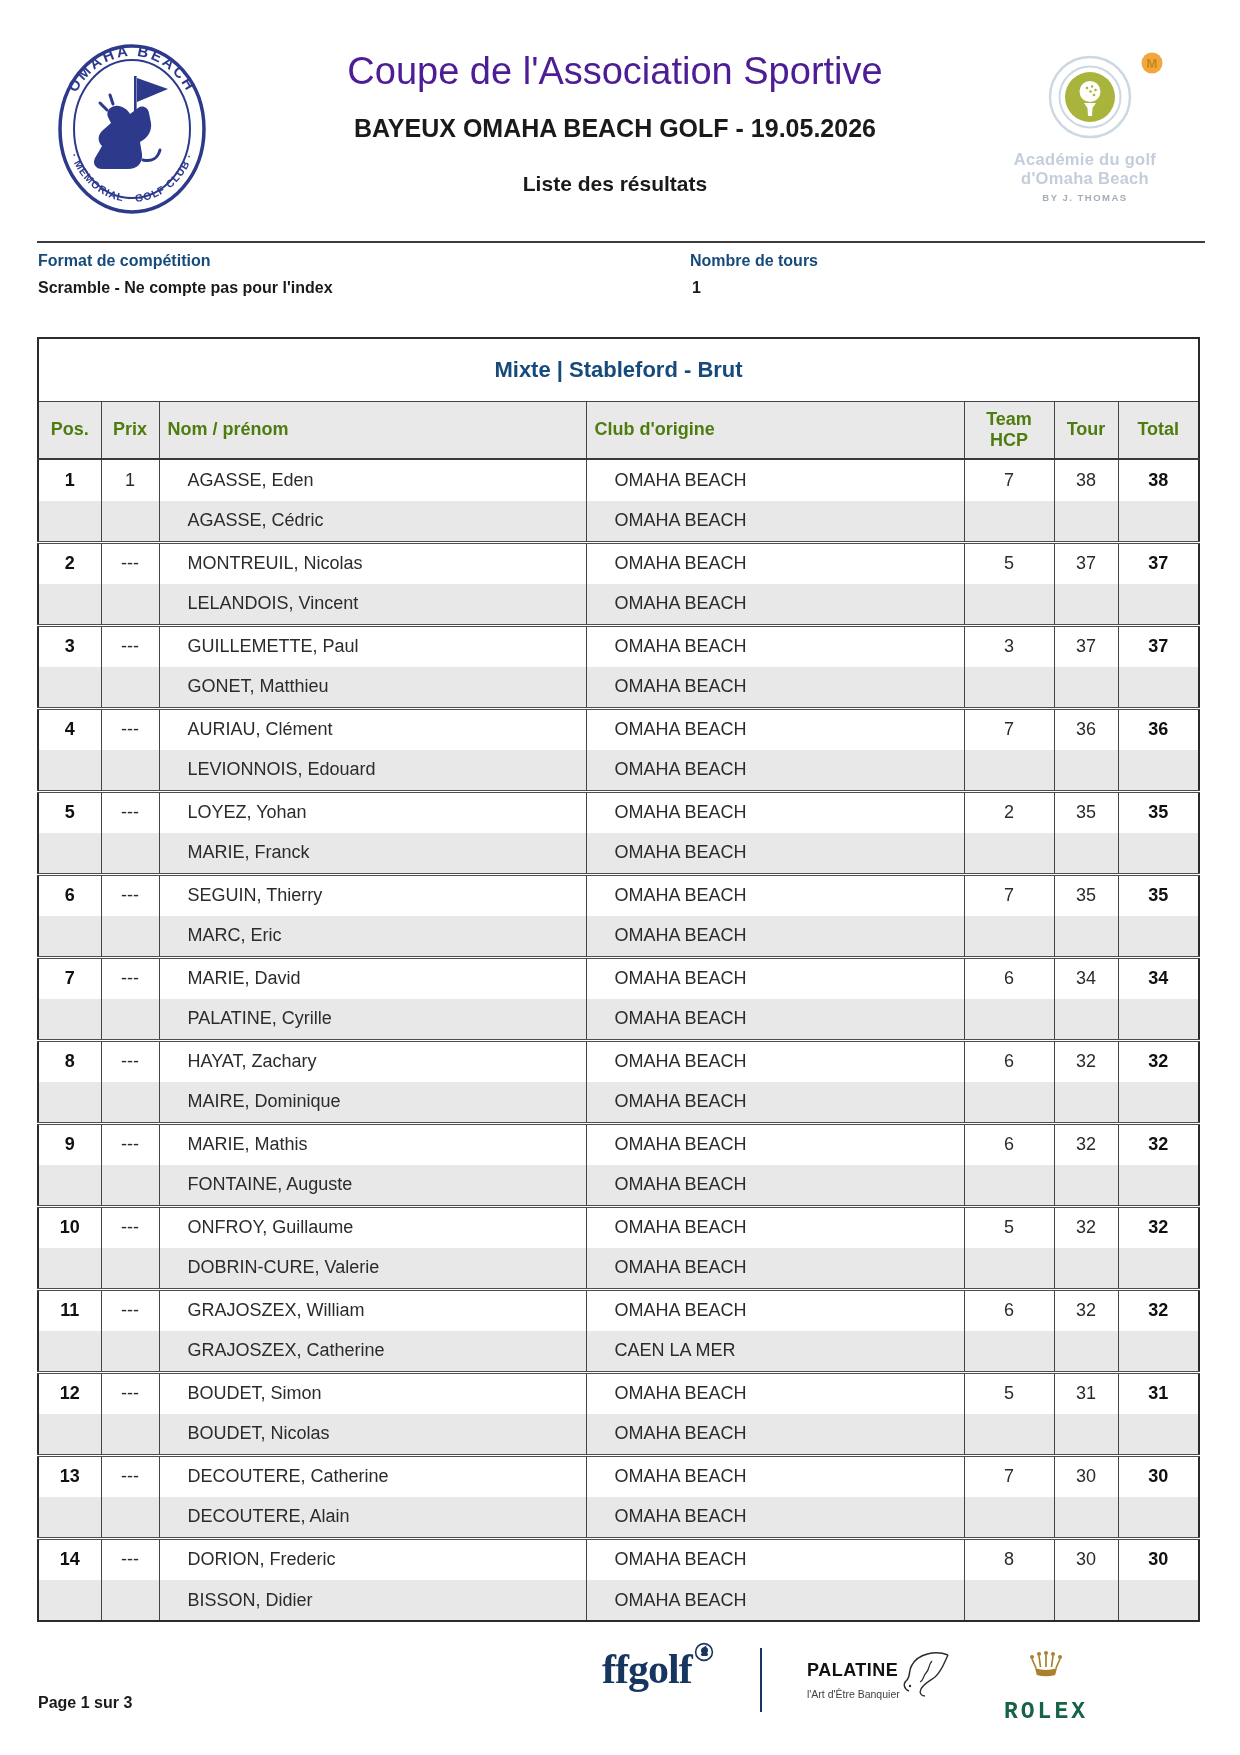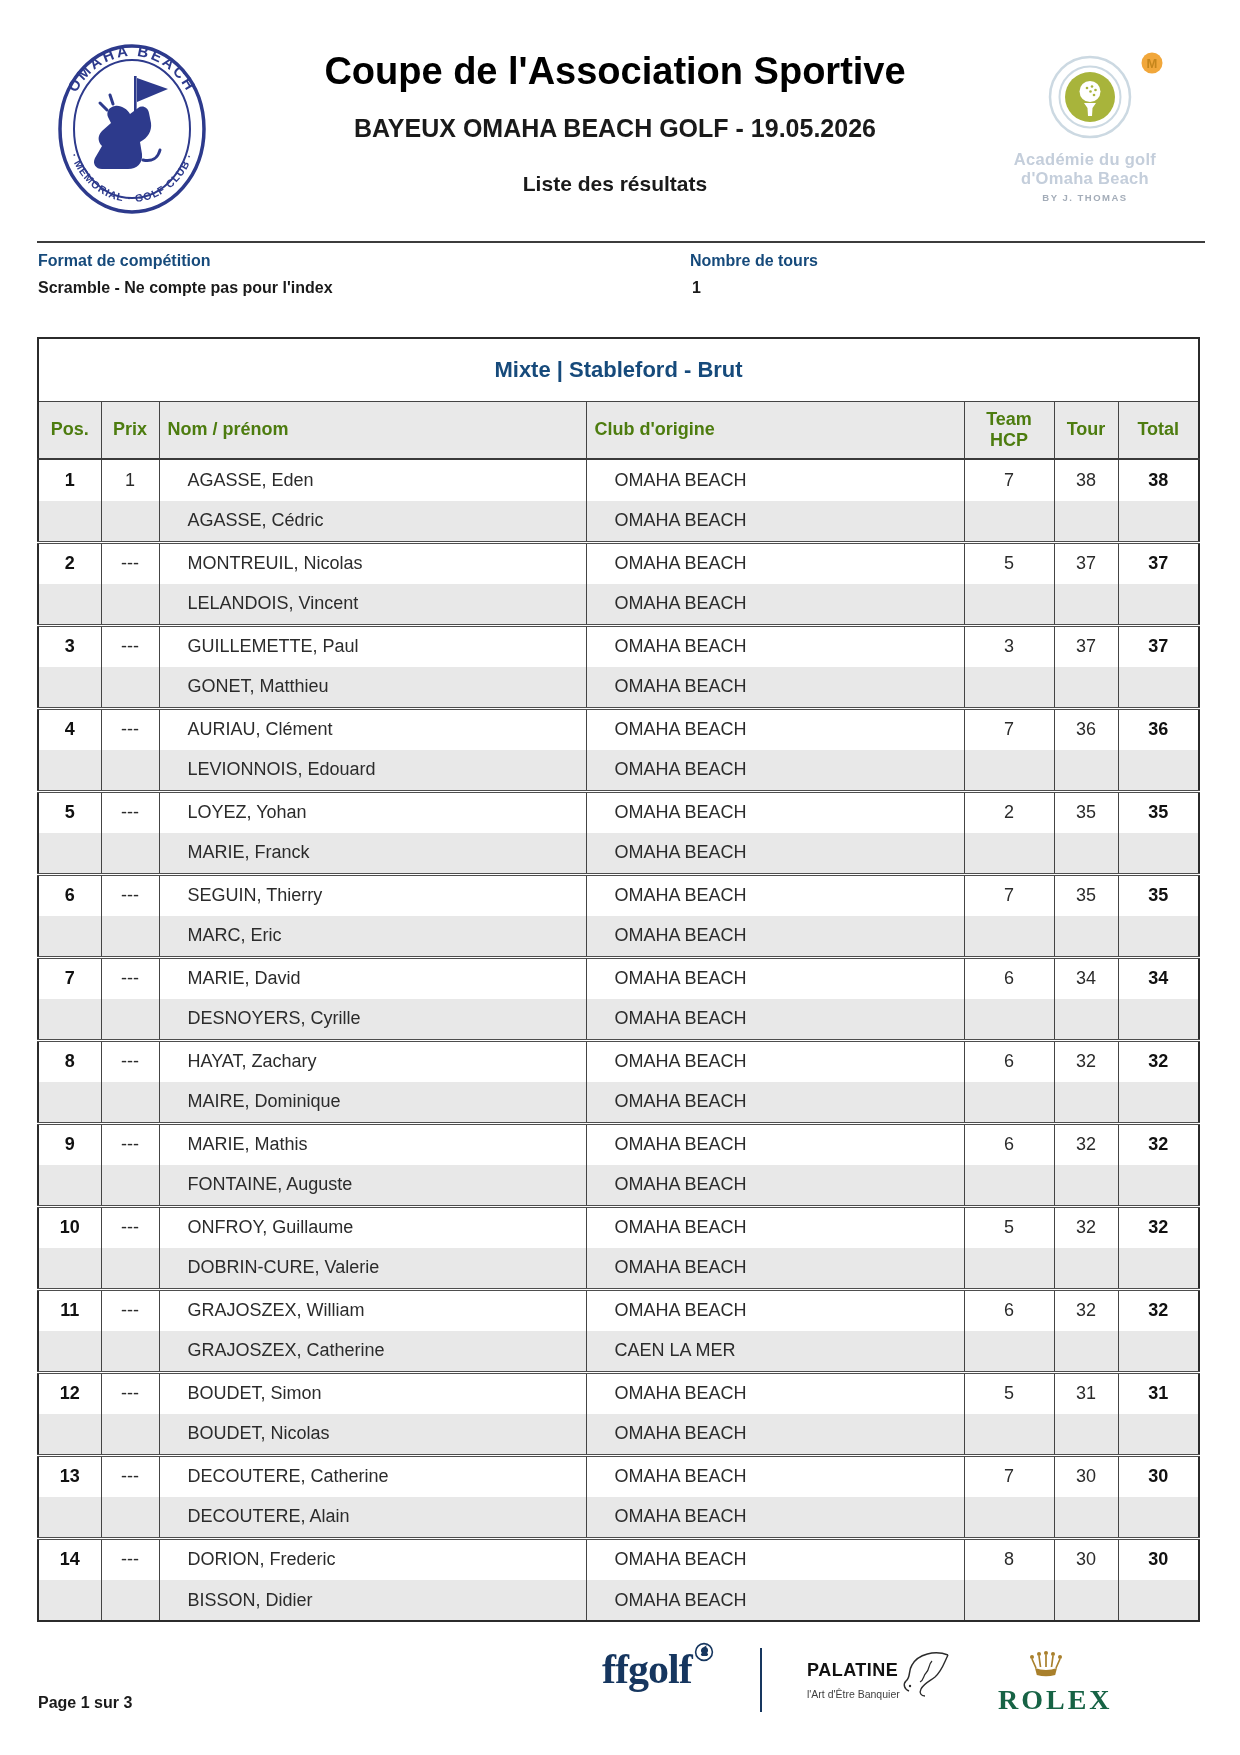--- a/index.html
+++ b/index.html
@@ -2,21 +2,21 @@
 <html><head>
 <meta charset="utf-8">
 <style>
   html,body { margin:0; padding:0; background:#fff; }
   .page {
     position:relative; width:1240px; height:1755px; background:#ffffff;
     font-family:"Liberation Sans", sans-serif; overflow:hidden;
   }
   
   .hdr-center { position:absolute; left:255px; width:720px; text-align:center; }
-  .doc-title   { top:50px;  font-size:38px; font-weight:bold; color:#000000; }
+  .doc-title   { top:50px;  font-size:38px; font-weight:normal; color:#4c1d95; }
   .doc-subtitle{ top:114px; font-size:25px; font-weight:bold; color:#1a1a1a; }
   .doc-listtitle{ top:172px; font-size:21px; font-weight:bold; color:#1a1a1a; }
   .club-badge { position:absolute; left:55px; top:40px; }
   .academy { position:absolute; left:1008px; top:38px; width:175px; text-align:center; }
   .academy-name { position:absolute; left:995px; width:180px; text-align:center;
                   font-size:16.5px; font-weight:bold; color:#c4cedb; letter-spacing:.3px; }
   .academy-by   { position:absolute; left:995px; width:180px; text-align:center;
                   font-size:9.5px; font-weight:bold; color:#a3acb8; letter-spacing:1.5px; }
   .top-rule { position:absolute; left:37px; top:241px; width:1168px; height:2px; background:#3c3c3c; }
   
@@ -48,22 +48,22 @@
   .foot-date { position:absolute; left:38px; top:1785px; font-size:15px; color:#6d28d9;margin-top:16px; }
   .ffgolf { position:absolute; left:602px; top:1648px; font-family:"Liberation Serif", serif;
             font-weight:bold; font-size:42px; color:#16365f; letter-spacing:-1px; line-height:1; }
   .ffgolf .reg { position:absolute; top:-6px; right:-22px; }
   .foot-divider { position:absolute; left:760px; top:1648px; width:2px; height:64px; background:#16365f; }
   .palatine { position:absolute; left:807px; top:1660px; }
   .palatine .name { font-size:18px; font-weight:bold; color:#111; letter-spacing:.5px; }
   .palatine .tag  { font-size:10.5px; color:#3f3f3f; margin-top:7px; }
   .horse { position:absolute; left:901px; top:1650px; }
   .rolex { position:absolute; left:998px; top:1650px; width:96px; text-align:center; }
-  .rolex .name { font-family:Liberation Serif, serif; font-weight:bold; font-size:28px;
-                 color:#176345; letter-spacing:3px; margin-top:3px; }
+  .rolex .name { font-family:Liberation Mono, monospace; font-weight:bold; font-size:23px;
+                 color:#176345; letter-spacing:3px; margin-top:18px; }
 </style>
 </head>
 <body>
 
 <div class="page">
 
   <svg class="club-badge" width="154" height="178" viewBox="0 0 154 178">
     <ellipse cx="77" cy="89" rx="72" ry="83" fill="none" stroke="#2d3a8c" stroke-width="3.5"></ellipse>
     <ellipse cx="77" cy="89" rx="58" ry="69" fill="none" stroke="#2d3a8c" stroke-width="2"></ellipse>
     <defs>
@@ -256,21 +256,21 @@
           <td>---</td>
           <td class="left">MARIE, David</td>
           <td class="left">OMAHA BEACH</td>
           <td>6</td>
           <td>34</td>
           <td class="total">34</td>
         </tr>
         <tr class="team-second">
           <td></td>
           <td></td>
-          <td class="left">DESNOYERS, Cyrille</td>
+          <td class="left">PALATINE, Cyrille</td>
           <td class="left">OMAHA BEACH</td>
           <td></td>
           <td></td>
           <td></td>
         </tr>
         <tr class="team-first group-sep">
           <td class="pos">8</td>
           <td>---</td>
           <td class="left">HAYAT, Zachary</td>
           <td class="left">OMAHA BEACH</td>

